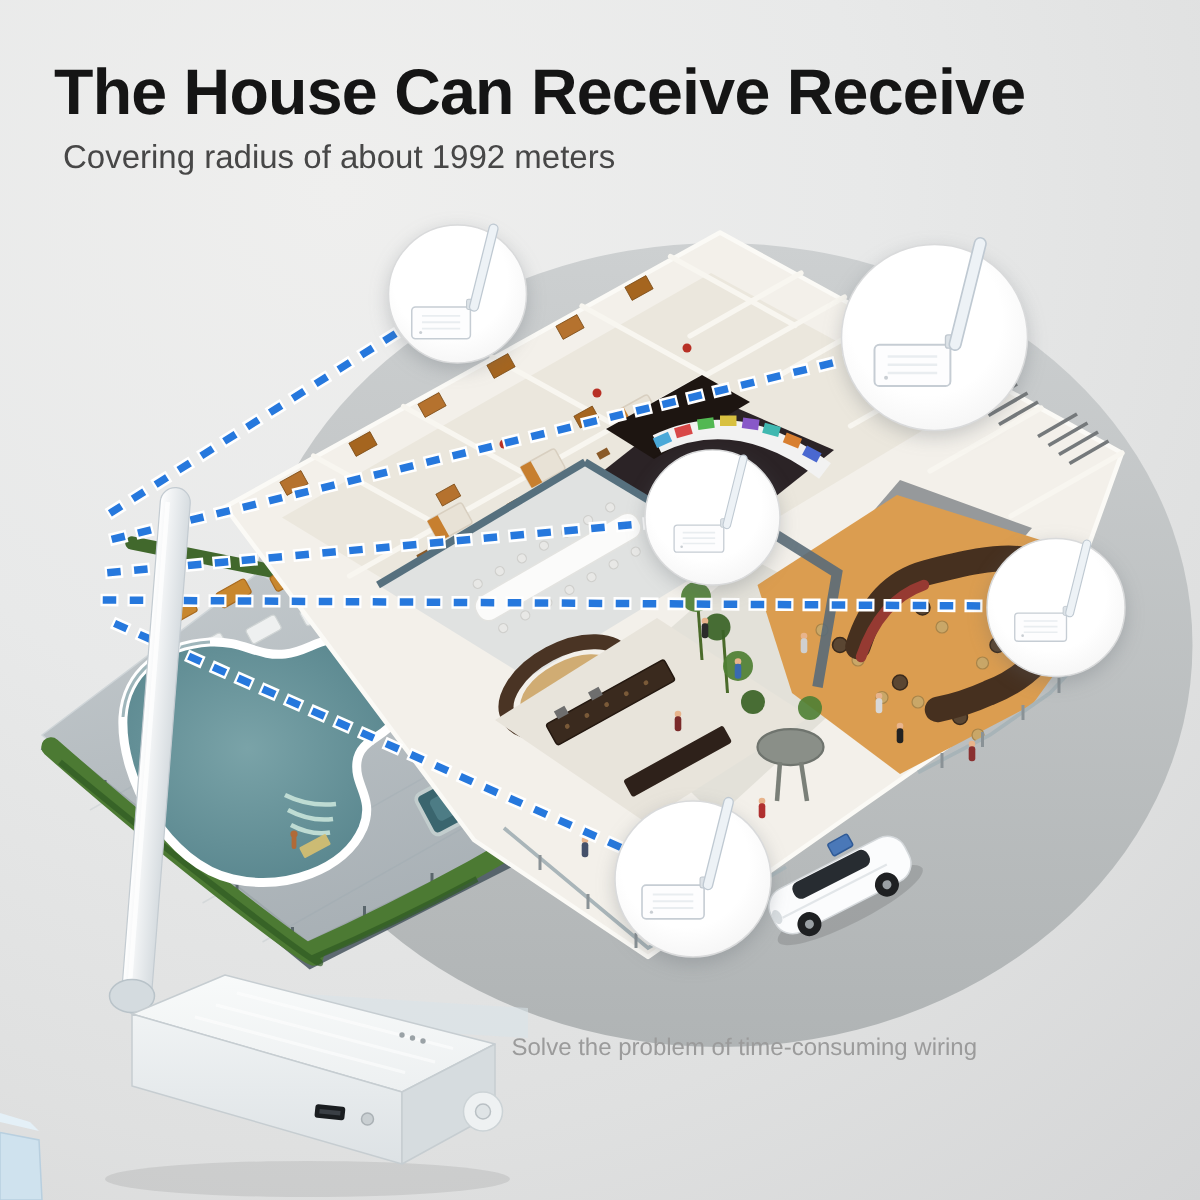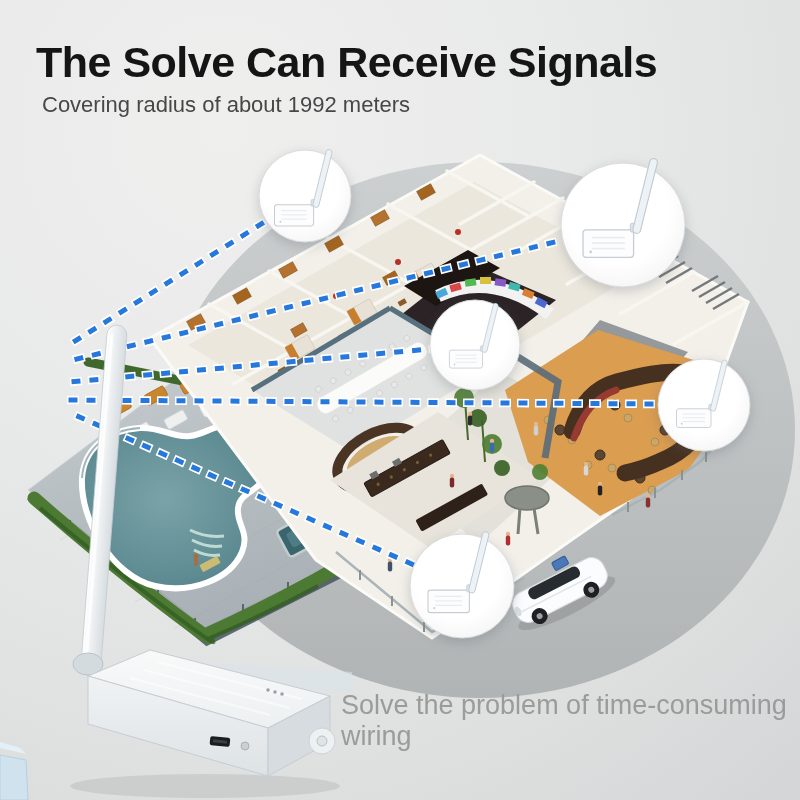--- a/index.html
+++ b/index.html
@@ -15,21 +15,21 @@
     font-size:43px;font-weight:700;letter-spacing:-0.5px;
     color:var(--title-color,#151515);
   }
   .page-subtitle{
     position:absolute;left:42px;top:92px;
     font-size:22px;font-weight:400;
     color:var(--subtitle-color,#474747);
   }
   .footer-caption{
     position:absolute;left:341px;top:690px;
-    font-size:27px;font-weight:400;
+    font-size:16px;font-weight:400;
     color:var(--caption-color,#9b9b9b);
   }
   
   .sigW{fill:none;stroke:#ffffff;stroke-width:8.5;stroke-dasharray:12 6;}
   .sigB{fill:none;stroke:var(--signal-blue,#2678dd);stroke-width:5;stroke-dasharray:9 9;stroke-dashoffset:-1.5;}
   .bubble{fill:url(#circGrad);stroke:#d9dadb;stroke-width:1;
           filter:drop-shadow(0 4px 6px rgba(95,100,106,.28));}
   .rx-box{fill:#fdfdfe;stroke:#c6cdd4;stroke-width:1.2;}
   .rx-ant{fill:#edf2f6;stroke:#bfc9d2;stroke-width:1;}
   .wallline{stroke:#f8f6f0;stroke-width:3.5;stroke-linecap:round;fill:none;}
@@ -526,16 +526,16 @@
       <circle cx="322" cy="741" r="5" fill="#dfe4e6" stroke="#b9c0c4"></circle>
     </g>
   </g>
 
   <g>
     <polygon points="0,748 26,754 20,748 0,742" fill="#e4f0f7"></polygon>
     <polygon points="0,755 26,760 28,800 0,800" fill="#cfe2ee" stroke="#b8cfdf" stroke-width="1"></polygon>
   </g>
 </svg>
 
-  <div class="page-title">The Solve Can Receive Signals</div>
+  <div class="page-title">The House Can Receive Receive</div>
   <div class="page-subtitle">Covering radius of about 1992 meters</div>
   <div class="footer-caption">Solve the problem of time-consuming wiring</div>
 </div>
 
 </body></html>

